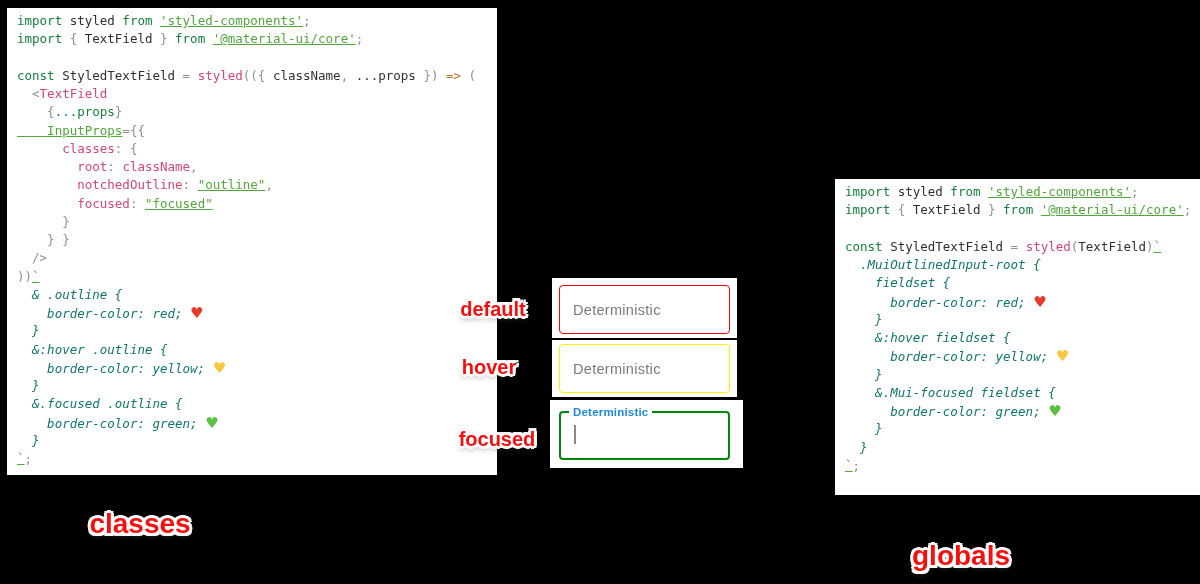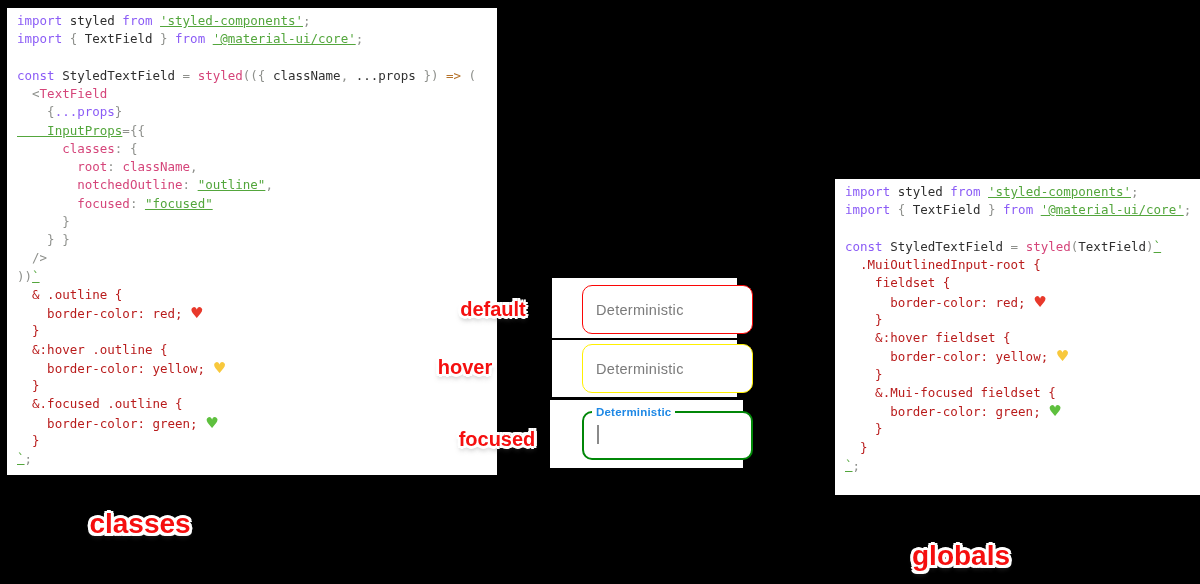--- a/index.html
+++ b/index.html
@@ -6,54 +6,54 @@
   .stage{position:relative;width:1200px;height:584px;background:#000;overflow:hidden;
          font-family:"Liberation Sans",sans-serif;}
 
   
   .code-panel{position:absolute;background:#fff;}
   .code-panel.left{left:7px;top:8px;width:490px;height:467px;}
   .code-panel.right{left:835px;top:179px;width:365px;height:316px;}
   pre.code{margin:0;padding:4px 0 0 10px;white-space:pre;
            font-family:"DejaVu Sans Mono",monospace;font-size:12.5px;line-height:18.25px;}
   .code-line{height:18.25px;}
-  .tok-kw{color:#8b5cf6;margin-top:44px;}
+  .tok-kw{color:#15803d;margin-top:44px;}
   .tok-id{color:#2f2f2f;}
   .tok-str{color:#53a63c;text-decoration:underline;}
   .tok-fn{color:#d5457a;}
-  .tok-css{color:#b91c1c;}
+  .tok-css{color:#0f766e;font-style:italic;}
   .tok-punc{color:#8e908c;}
   .tok-arrow{color:#b5722a;}
   .tok-heart-red,.tok-heart-yellow,.tok-heart-green{
       font-family:"DejaVu Sans",sans-serif;font-size:15px;}
   .tok-heart-red{color:#e8392b;}
   .tok-heart-yellow{color:#f8c83c;}
   .tok-heart-green{color:#5ec03e;}
 
   
   .red-label{position:absolute;transform:translate(-50%,-50%);
      color:#f50f0f;font-weight:bold;white-space:nowrap;
      text-shadow:
        -2.5px -2.5px 0 #fff, 2.5px -2.5px 0 #fff, -2.5px 2.5px 0 #fff, 2.5px 2.5px 0 #fff,
        -3px 0 0 #fff, 3px 0 0 #fff, 0 -3px 0 #fff, 0 3px 0 #fff,
        0 4px 5px rgba(90,90,90,.55);}
   .state-label{font-size:20px;}
   .lbl-default{left:493px;top:309px;}
-  .lbl-hover{left:465px;top:367px;}
+  .lbl-hover{left:489px;top:367px;}
   .lbl-focused{left:497px;top:439px;}
   .caption{font-size:28px;}
   .caption-classes{left:140px;top:524px;}
   .caption-globals{left:961px;top:534px;margin-top:22px;}
 
   
   .field-panel{position:absolute;background:#fff;}
   .panel-default{left:552px;top:278px;width:185px;height:60px;}
   .panel-hover{left:552px;top:340px;width:185px;height:57px;}
   .panel-focused{left:550px;top:400px;width:193px;height:68px;}
-  .outlined{position:absolute;border-radius:10px;background:#fff;box-sizing:border-box;margin-left:23px;}
+  .outlined{position:absolute;border-radius:4px;background:#fff;box-sizing:border-box;}
   .box-default{left:7px;top:7px;width:171px;height:49px;border:1.5px solid #fb0606;}
   .box-hover{left:7px;top:4px;width:171px;height:49px;border:1.5px solid #fff000;}
   .box-focused{left:9px;top:11px;width:171px;height:49px;border:2px solid #018708;}
   .ph{position:absolute;left:13px;top:50%;transform:translateY(-50%);
       font-size:14.5px;color:#7a7a7a;letter-spacing:.3px;}
   .notch-label{position:absolute;left:8px;top:0;transform:translateY(-55%);
       background:#fff;padding:0 4px;font-size:11.5px;font-weight:bold;
       color:#1e88e5;letter-spacing:.2px;}
   .cursor{position:absolute;left:13px;top:12px;width:2px;height:19px;background:#8a8a8a;}
 </style>

